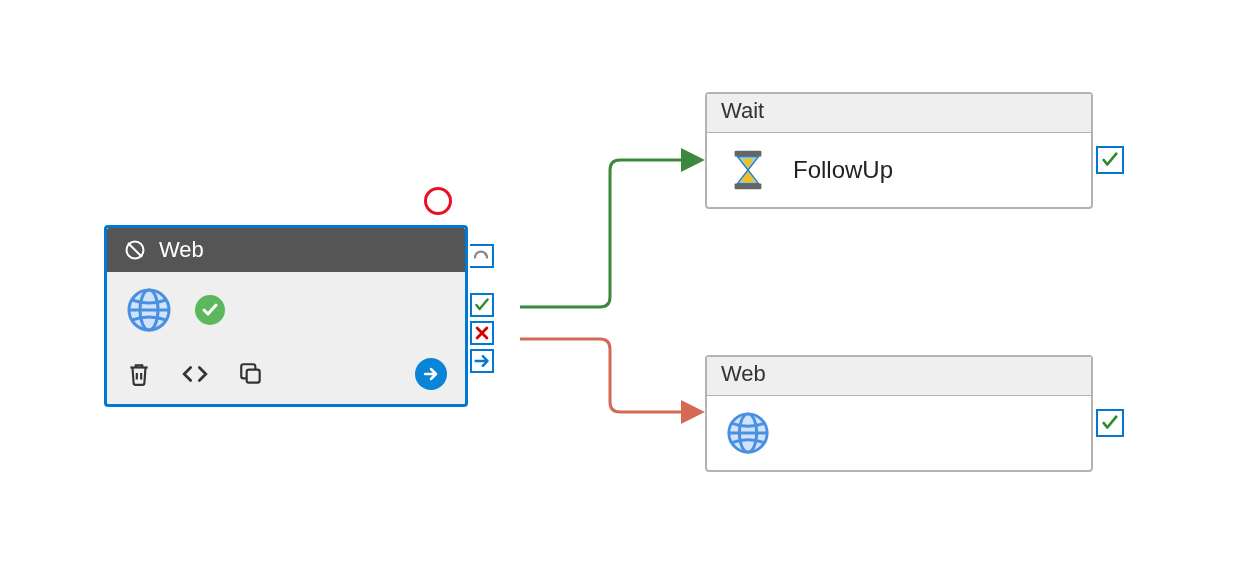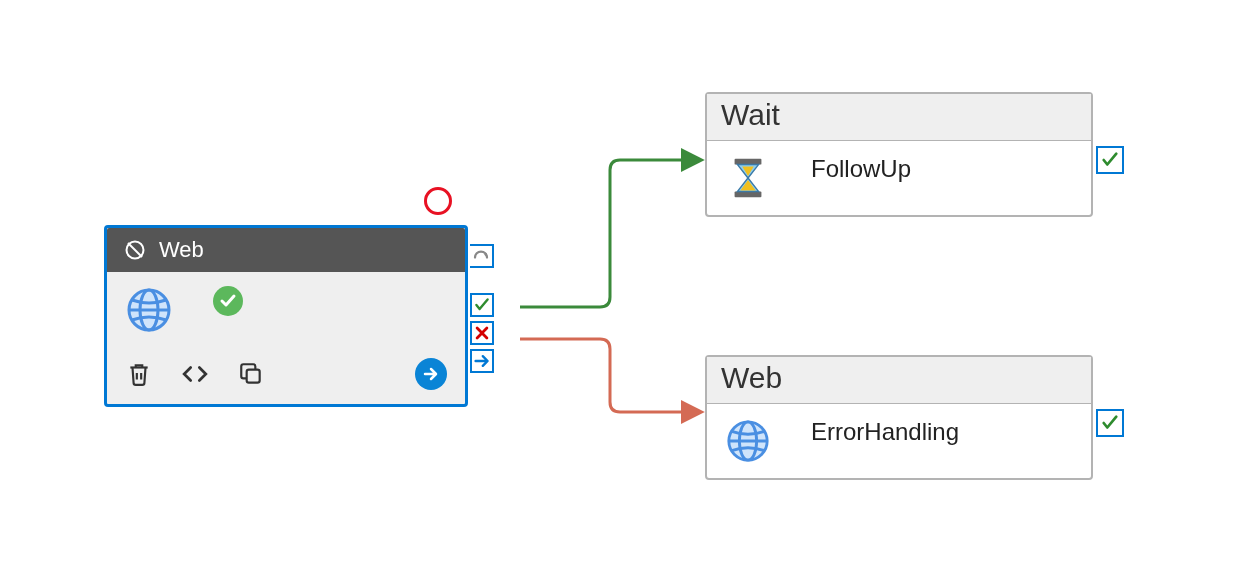--- a/index.html
+++ b/index.html
@@ -34,27 +34,28 @@
     border-top-right-radius: 2px;
   }
   .node-small {
     border: 2px solid #b3b3b3;
     background: #ffffff;
   }
   .node-small .titlebar {
     background: #efefef;
     color: #333333;
     padding: 4px 14px 8px 14px;
-    font-size: 30px;
+    font-size: 22px;
     border-bottom: 1px solid #b3b3b3;
   }
   .node-body {
     display: flex;
+    align-items: center;
     padding: 14px 18px;
-    gap: 40px;
+    gap: 22px;
     font-size: 24px;
     color: #222;
   }
   .node-body .label { flex: 1; }
   .node-actions {
     display: flex;
     align-items: center;
     padding: 10px 18px 14px 18px;
     gap: 28px;
   }
@@ -268,20 +269,19 @@
       <svg width="46" height="46" viewBox="0 0 48 48">
         <g fill="none" stroke="#4a8fe2" stroke-width="3">
           <circle cx="24" cy="24" r="20" fill="#cfe4fb"></circle>
           <ellipse cx="24" cy="24" rx="9" ry="20"></ellipse>
           <line x1="4" y1="24" x2="44" y2="24"></line>
           <path d="M7 14 Q24 20 41 14"></path>
           <path d="M7 34 Q24 28 41 34"></path>
         </g>
       </svg>
     </span>
-    <span class="label">ErrorHandling</span>
   </div>
 </div>
 <div class="status-port" style="left:1096px; top:409px;">
   <svg width="18" height="18" viewBox="0 0 20 20">
       <path d="M3 10l4 5 10-12" fill="none" stroke="#2e8b2e" stroke-width="3" stroke-linecap="round" stroke-linejoin="round"></path>
     </svg>
 </div>
 
 </body></html>

